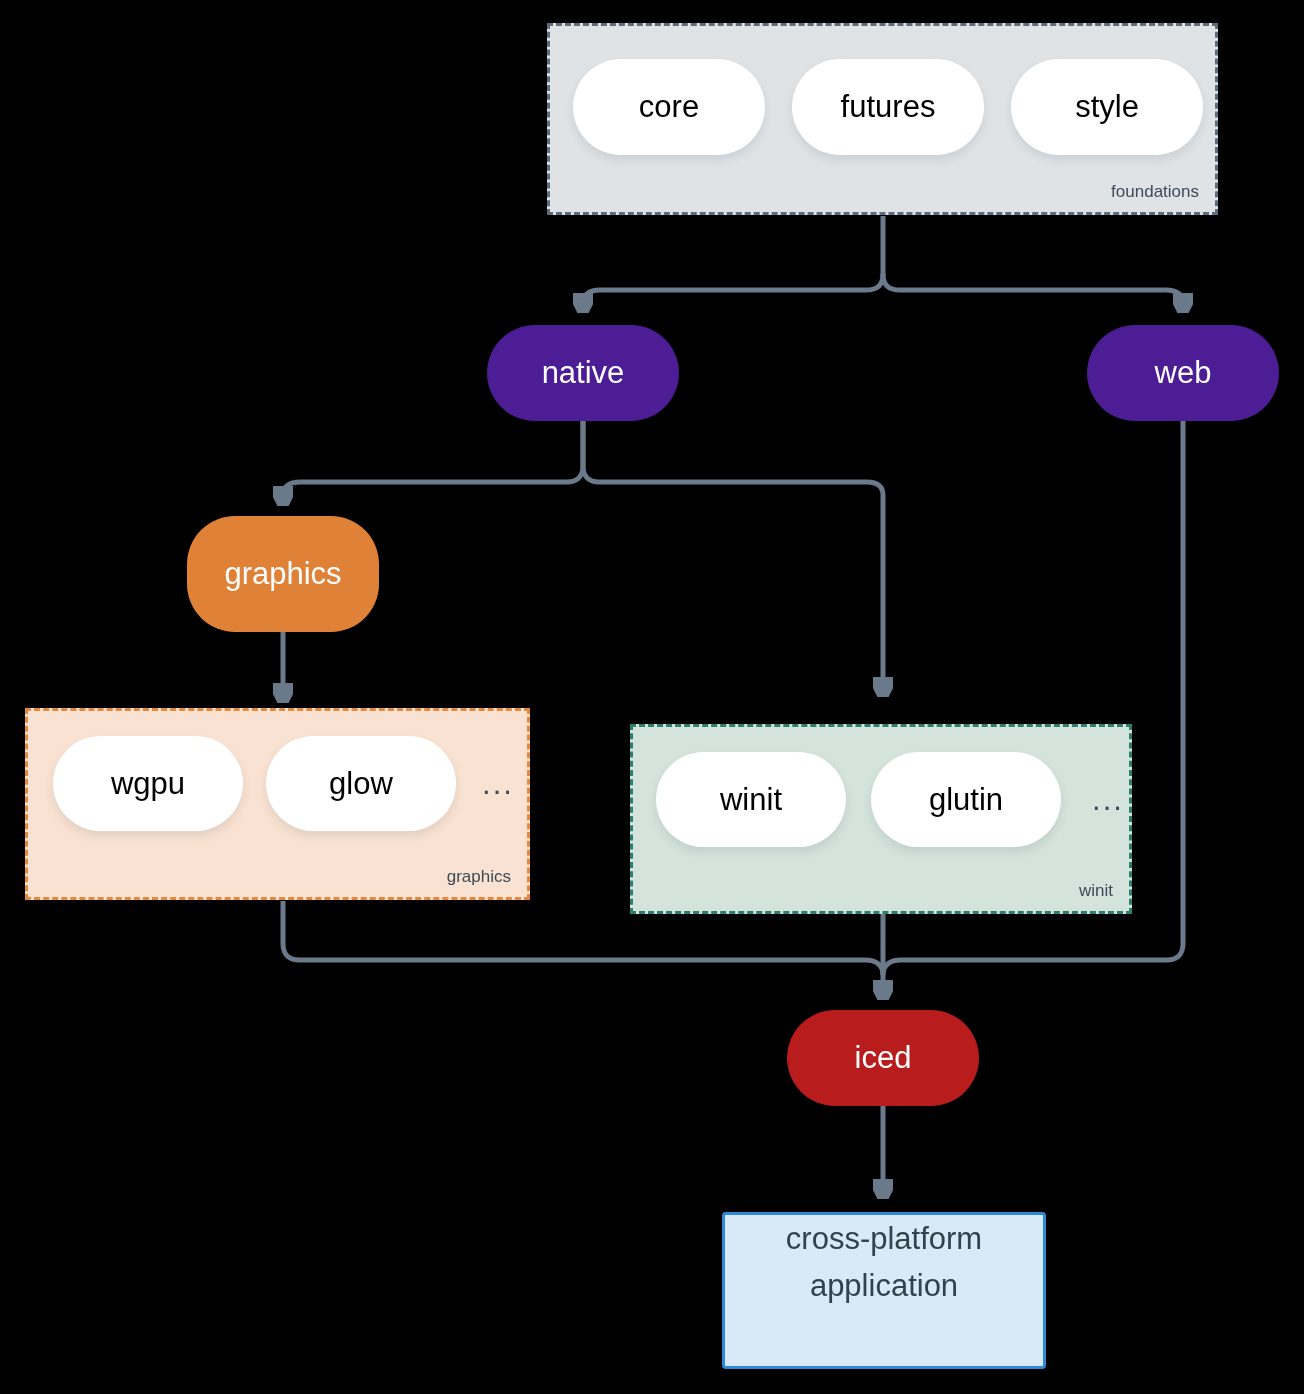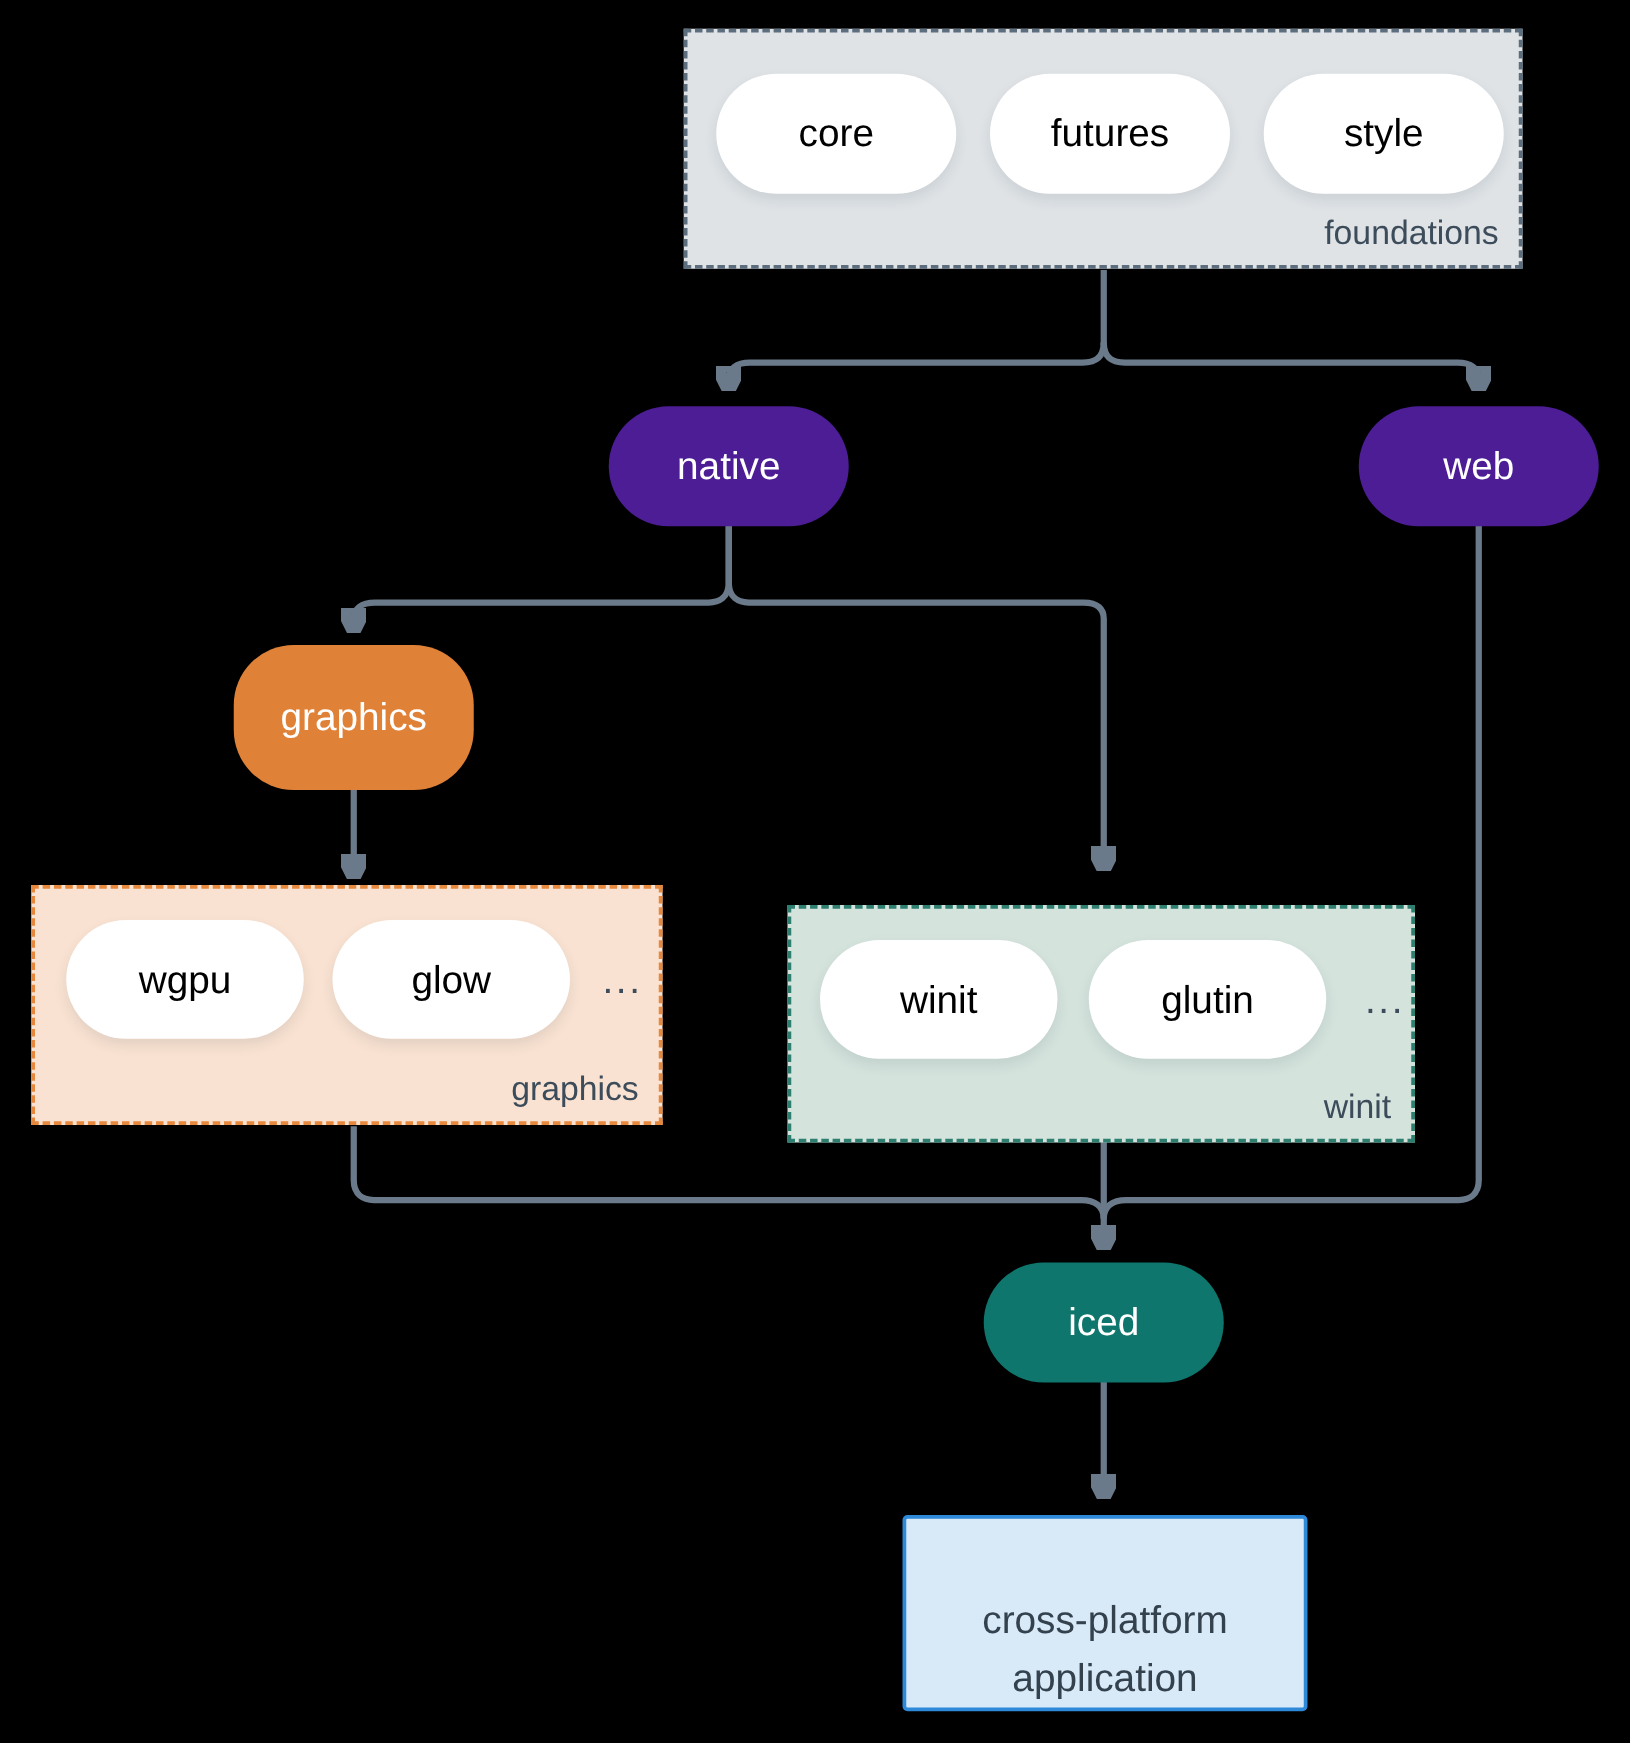--- a/index.html
+++ b/index.html
@@ -22,34 +22,34 @@
   .group.renderers {
     left: 25px; top: 708px; width: 505px; height: 192px;
     background: #f9e2d1; border: 3px dashed #e6893f;
   }
   .group.shells {
     left: 630px; top: 710px; width: 502px; height: 190px;
     background: #d4e3dc; border: 3px dashed #2e7f70; margin-top: 14px;
   }
   .group-label {
     position: absolute; right: 16px; bottom: 10px;
-    font-size: 27px; color: #3c4c5a;
+    font-size: 17px; color: #3c4c5a;
   }
 
   .pill {
     position: absolute;
     display: flex; align-items: center; justify-content: center;
     border-radius: 48px;
     font-size: 31px;
     white-space: nowrap;
   }
   .pill.white { background: #ffffff; color: #000000; box-shadow: 0 5px 10px rgba(30,50,70,0.10); }
   .pill.purple { background: #4c1d95; color: #ffffff; }
   .pill.orange { background: #e08138; color: #ffffff; }
-  .pill.blue   { background: #0f766e; color: #ffffff; }
+  .pill.blue   { background: #b91c1c; color: #ffffff; }
 
   
   .foundations .pill { top: 33px; width: 192px; height: 96px; }
   .foundations .pill.p0 { left: 23px; }
   .foundations .pill.p1 { left: 242px; }
   .foundations .pill.p2 { left: 461px; }
 
   
   .renderers .pill, .shells .pill { top: 25px; width: 190px; height: 95px; }
   .renderers .pill.p0 { left: 25px; }
@@ -68,21 +68,21 @@
   
   .pill.native   { left: 487px;  top: 325px;  width: 192px; height: 96px; }
   .pill.web      { left: 1087px; top: 325px;  width: 192px; height: 96px; }
   .pill.graphics { left: 187px;  top: 516px;  width: 192px; height: 116px; }
   .pill.iced     { left: 787px;  top: 1010px; width: 192px; height: 96px; }
 
   .app-box {
     position: absolute; left: 722px; top: 1212px; width: 324px; height: 157px;
     box-sizing: border-box;
     background: #d8e9f8; border: 3px solid #2e89d8; border-radius: 4px;
-    display: flex; flex-direction: column; align-items: center; justify-content: flex-end;
+    display: flex; flex-direction: column; align-items: center; justify-content: flex-start;
     color: #34424e; font-size: 31px; line-height: 47px; text-align: center;
   }
 </style>
 </head>
 <body>
 
 <div class="canvas">
 
   <svg class="edges" viewBox="0 0 1304 1394" xmlns="http://www.w3.org/2000/svg">
     <defs>

